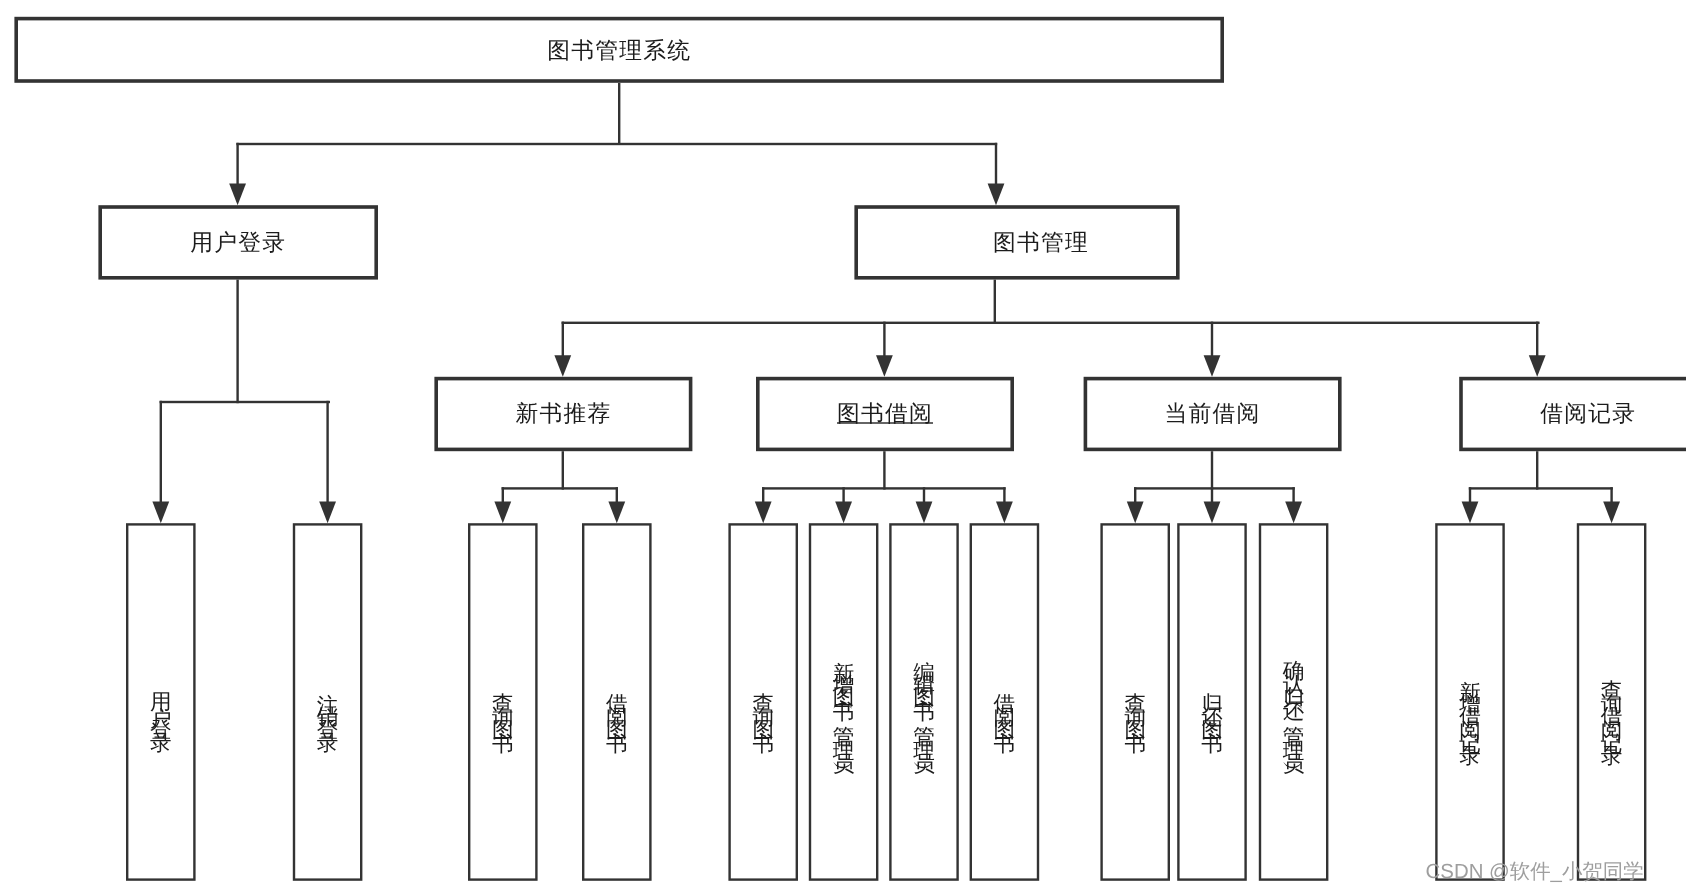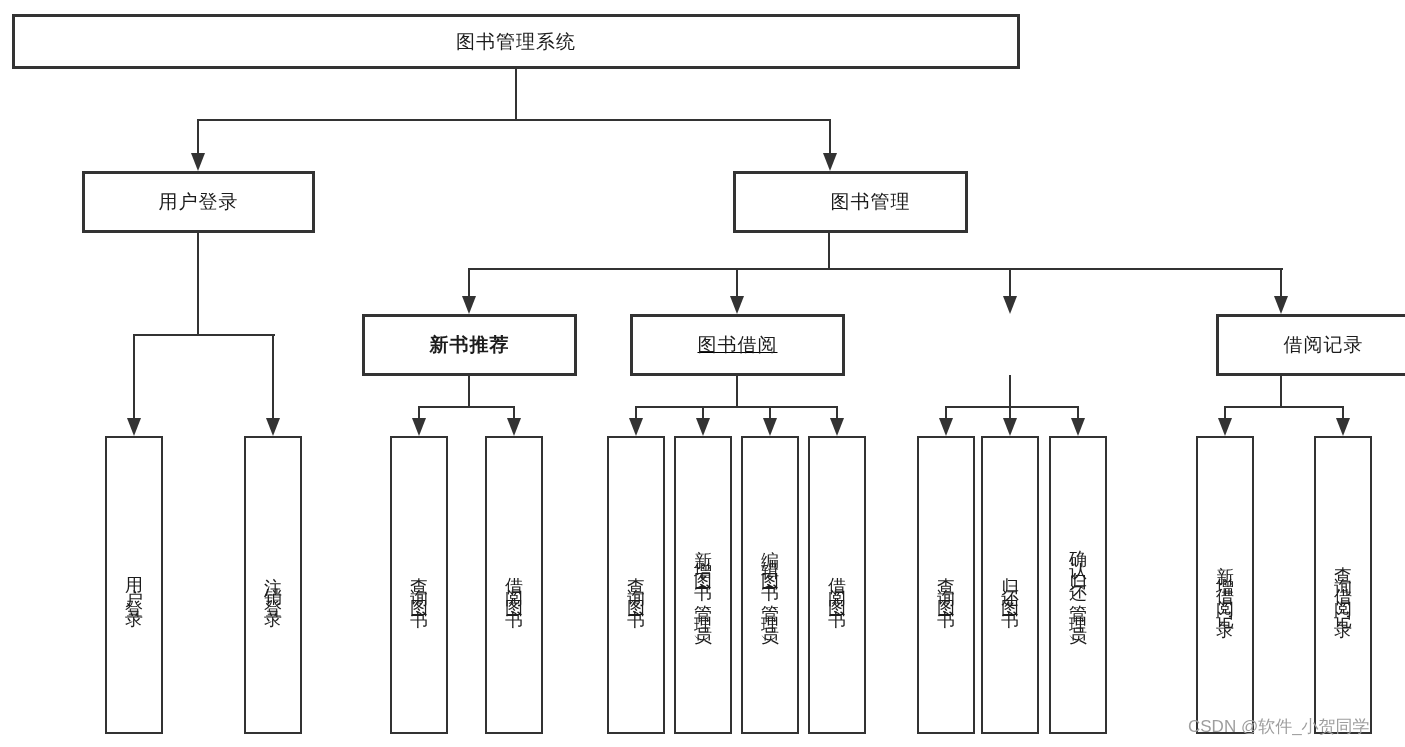--- a/index.html
+++ b/index.html
@@ -62,29 +62,32 @@
   <div class="vl" style="left:1224px;top:406px;height:14px;"></div>
   <div class="vl" style="left:1342px;top:406px;height:14px;"></div>
 
   <div class="box" style="left:12px;top:14px;width:1008px;height:55px;">
     <span class="lbl">图书管理系统</span>
   </div>
 
   <div class="box" style="left:82px;top:171px;width:233px;height:62px;">
     <span class="lbl">用户登录</span>
   </div>
-  <div class="box" style="left:733px;top:171px;width:235px;height:62px;padding-left:40px;">
+  <div class="box" style="left:712px;top:171px;width:271px;height:62px;padding-left:40px;">
     <span class="lbl">图书管理</span>
   </div>
 
-  <div class="box" style="left:362px;top:314px;width:215px;height:62px;font-weight:bold;">
+  <div class="box" style="left:362px;top:314px;width:215px;height:62px;">
     <span class="lbl">新书推荐</span>
   </div>
   <div class="box" style="left:630px;top:314px;width:215px;height:62px;text-decoration:underline;">
     <span class="lbl">图书借阅</span>
+  </div>
+  <div class="box" style="left:903px;top:314px;width:215px;height:62px;">
+    <span class="lbl">当前借阅</span>
   </div>
   <div class="box" style="left:1216px;top:314px;width:215px;height:62px;">
     <span class="lbl">借阅记录</span>
   </div>
 
   <div class="col" style="left:105px;">
     <span class="vtext">用户登录</span>
   </div>
   <div class="col" style="left:244px;">
     <span class="vtext">注销登录</span>

